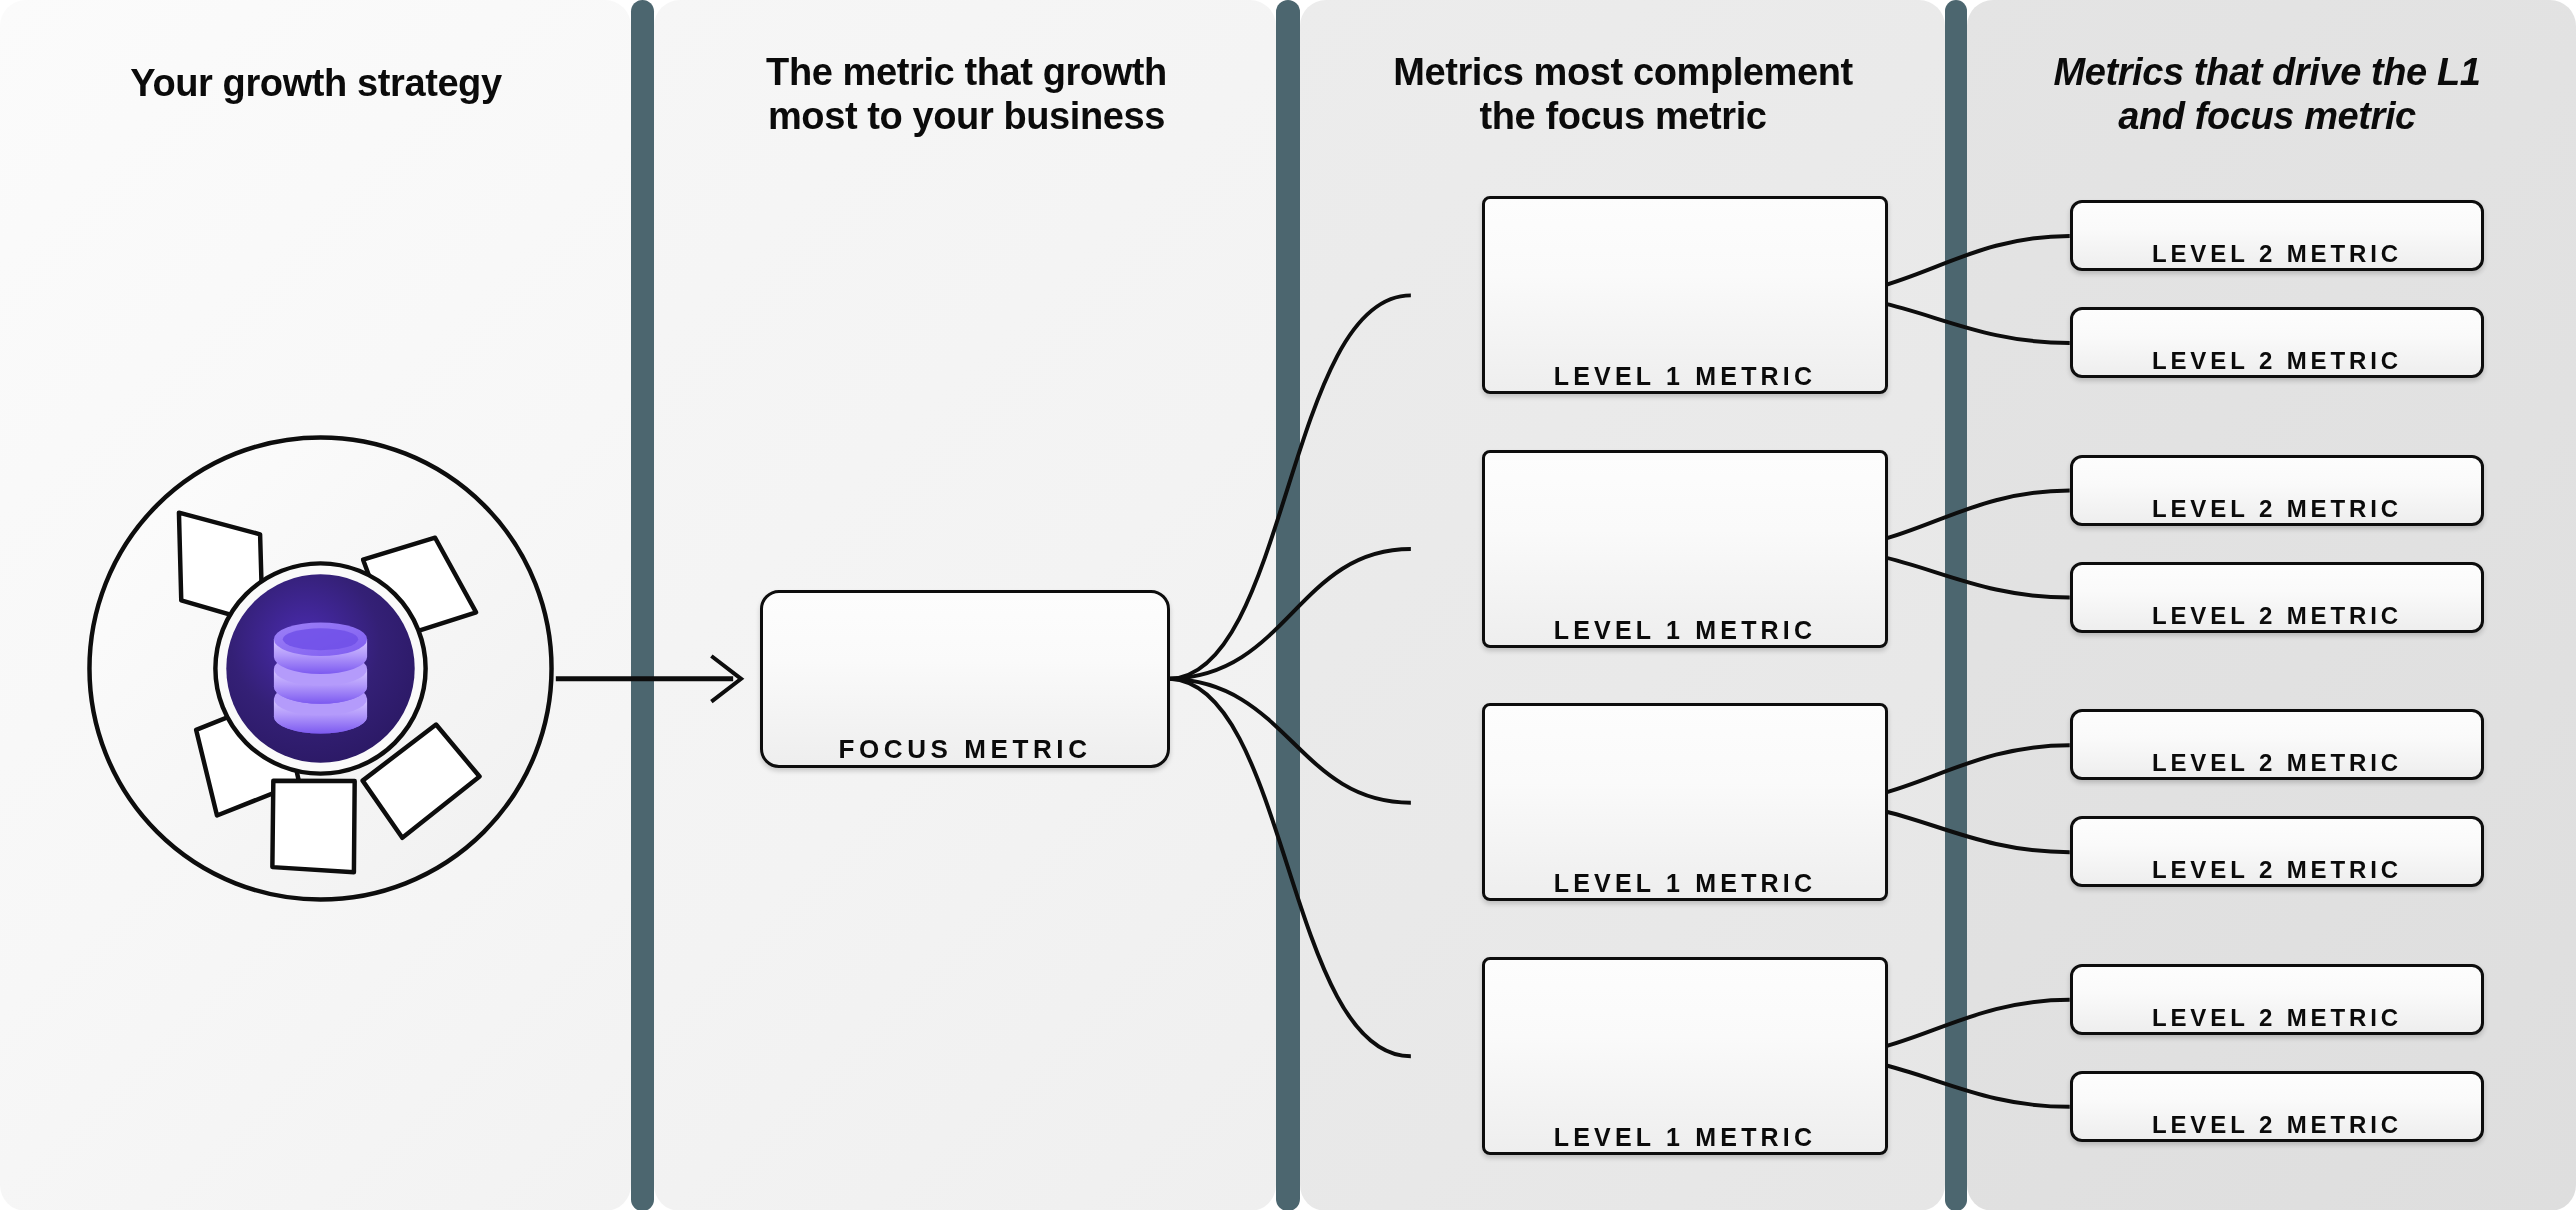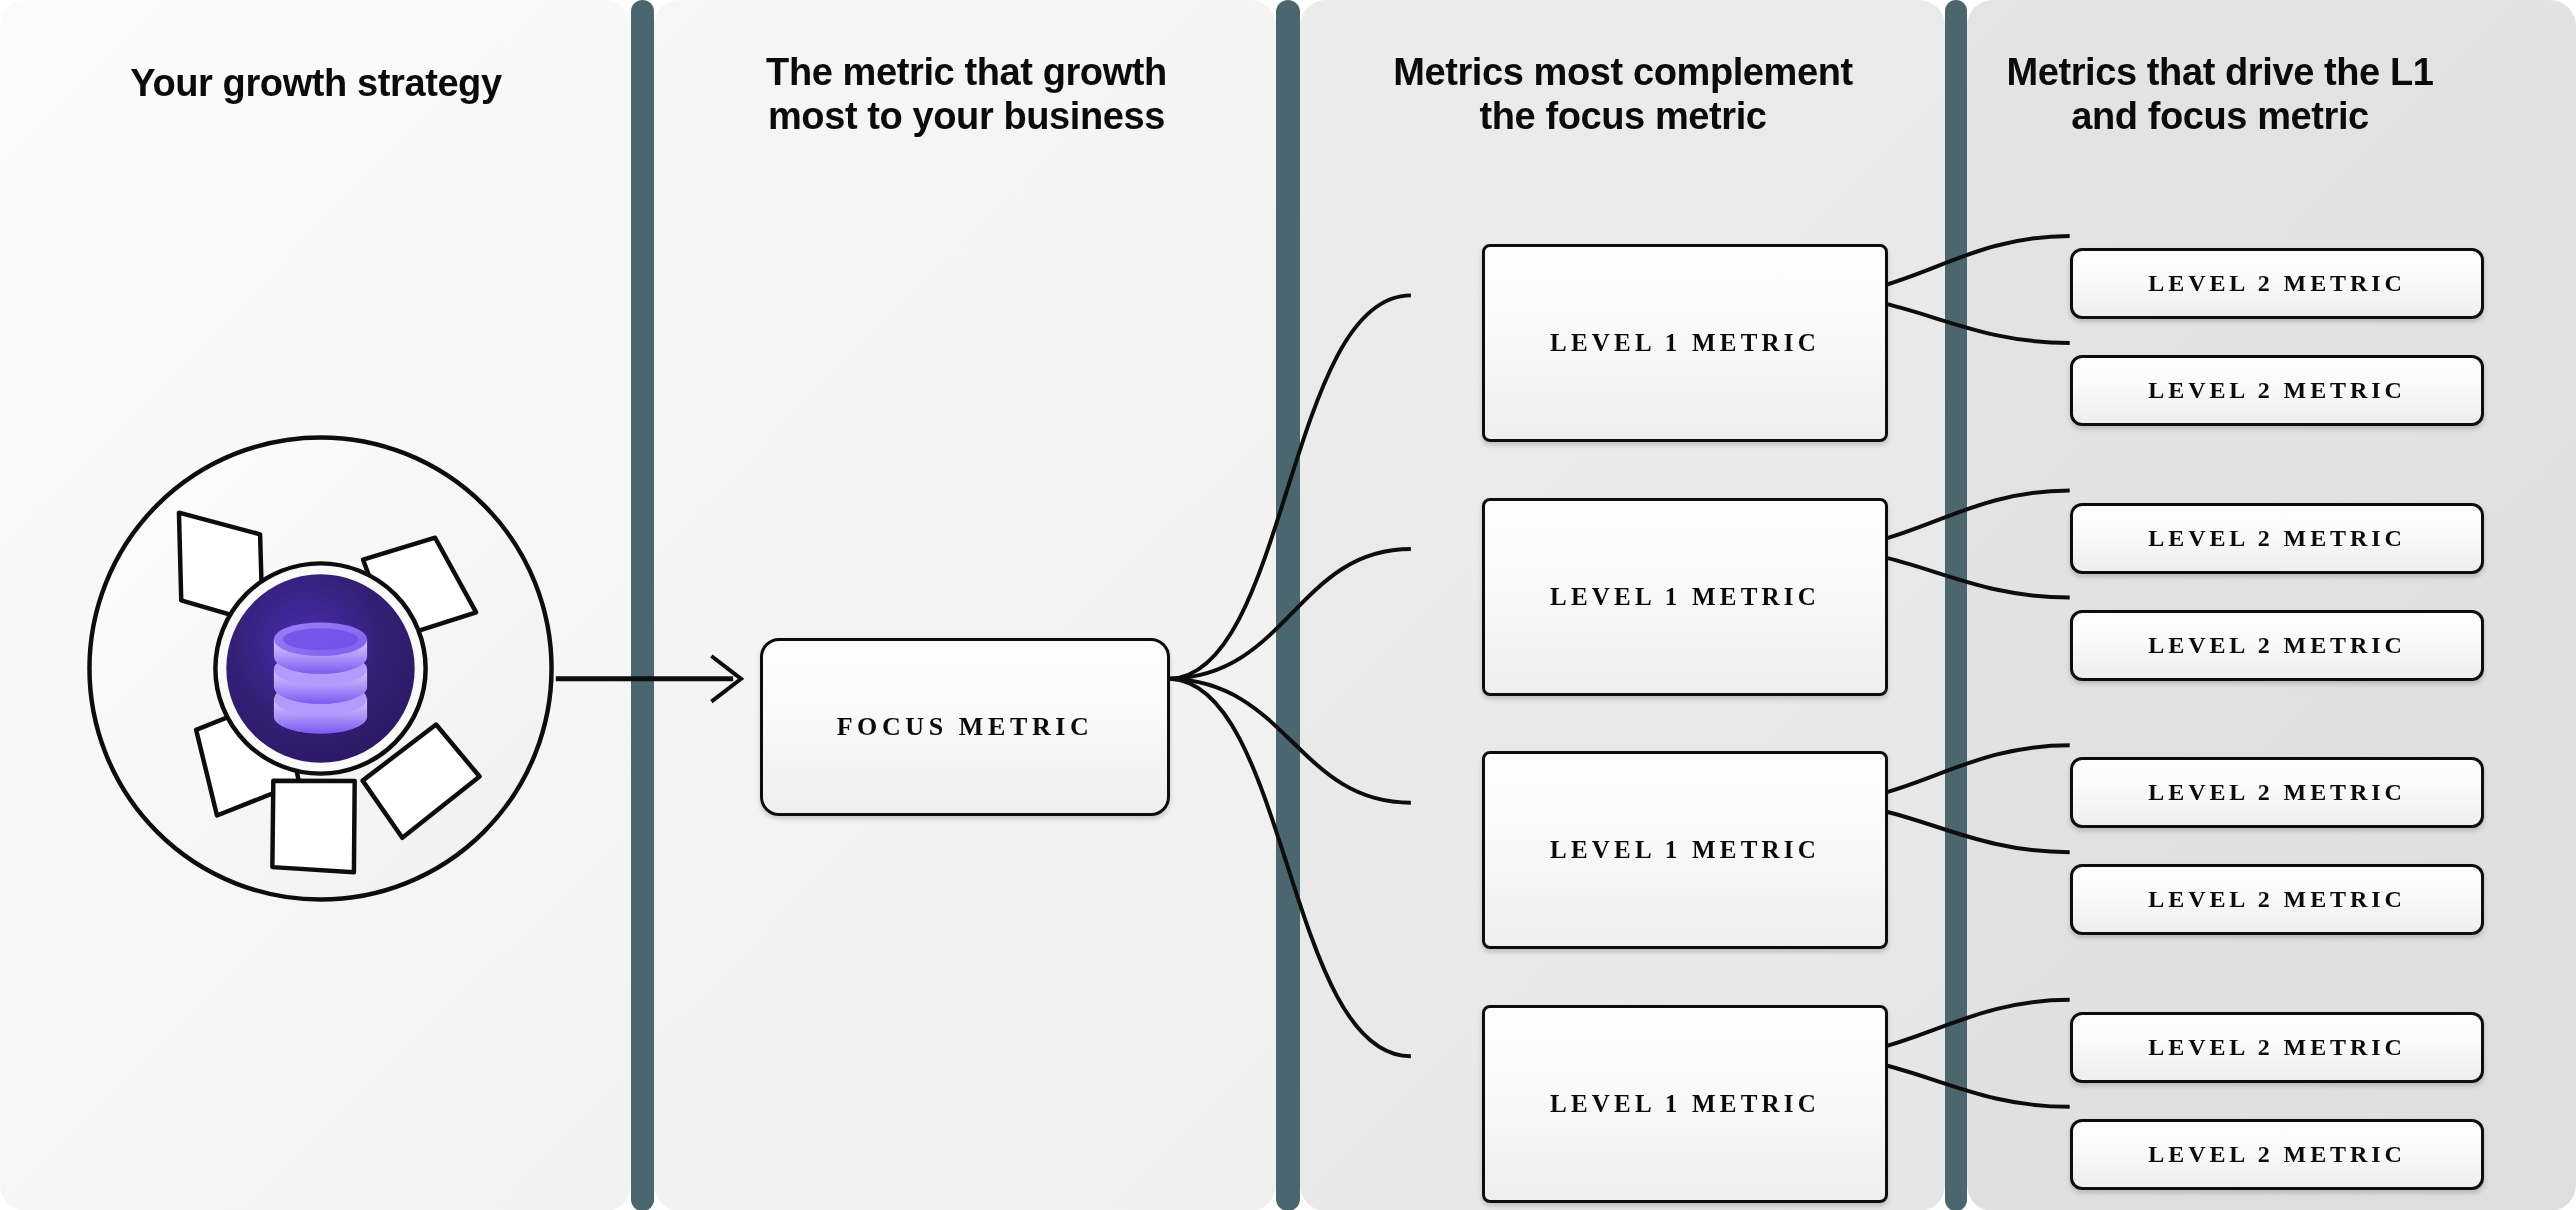--- a/index.html
+++ b/index.html
@@ -48,46 +48,45 @@
     color: #0b0b0b;
     font-weight: 700;
     letter-spacing: -0.4px;
     line-height: 1.16;
     font-size: 38px;
     font-family: "Liberation Sans", sans-serif;
   }
   #header-1 { left: 40px;   width: 552px; top: 61px; }
   #header-2 { left: 689px;  width: 555px; top: 50px; }
   #header-3 { left: 1333px; width: 580px; top: 50px; }
-  #header-4 { left: 1940px; width: 560px; top: 50px; }
+  #header-4 { left: 1987px; width: 560px; top: 50px; font-style: italic; }
   .col-header .hl { display: block; }
 
   
   #strategy-circle {
     position: absolute;
     left: 85px;
     top: 433px;
     width: 471px;
     height: 471px;
   }
 
   
   .metric-box {
     position: absolute;
     display: flex;
-    align-items: center;
+    align-items: flex-end;
     justify-content: center;
     border: 3px solid #0d0d0d;
     background: linear-gradient(180deg,#fdfdfd 0%, #fafafa 40%, #eeeeee 100%);
     box-shadow: 0 3px 5px rgba(0,0,0,0.18);
     color: #0b0b0b;
     font-weight: 700;
-    font-family: Liberation Serif, serif;
+    font-family: Liberation Sans, sans-serif;
     z-index: 6;
-    margin-top: 48px;
   }
   .metric-box .mb-label {
     letter-spacing: 4.2px;
     font-size: 25px;
     white-space: nowrap;
   }
 
   #focus-metric {
     left: 760px;
     top: 590px;

